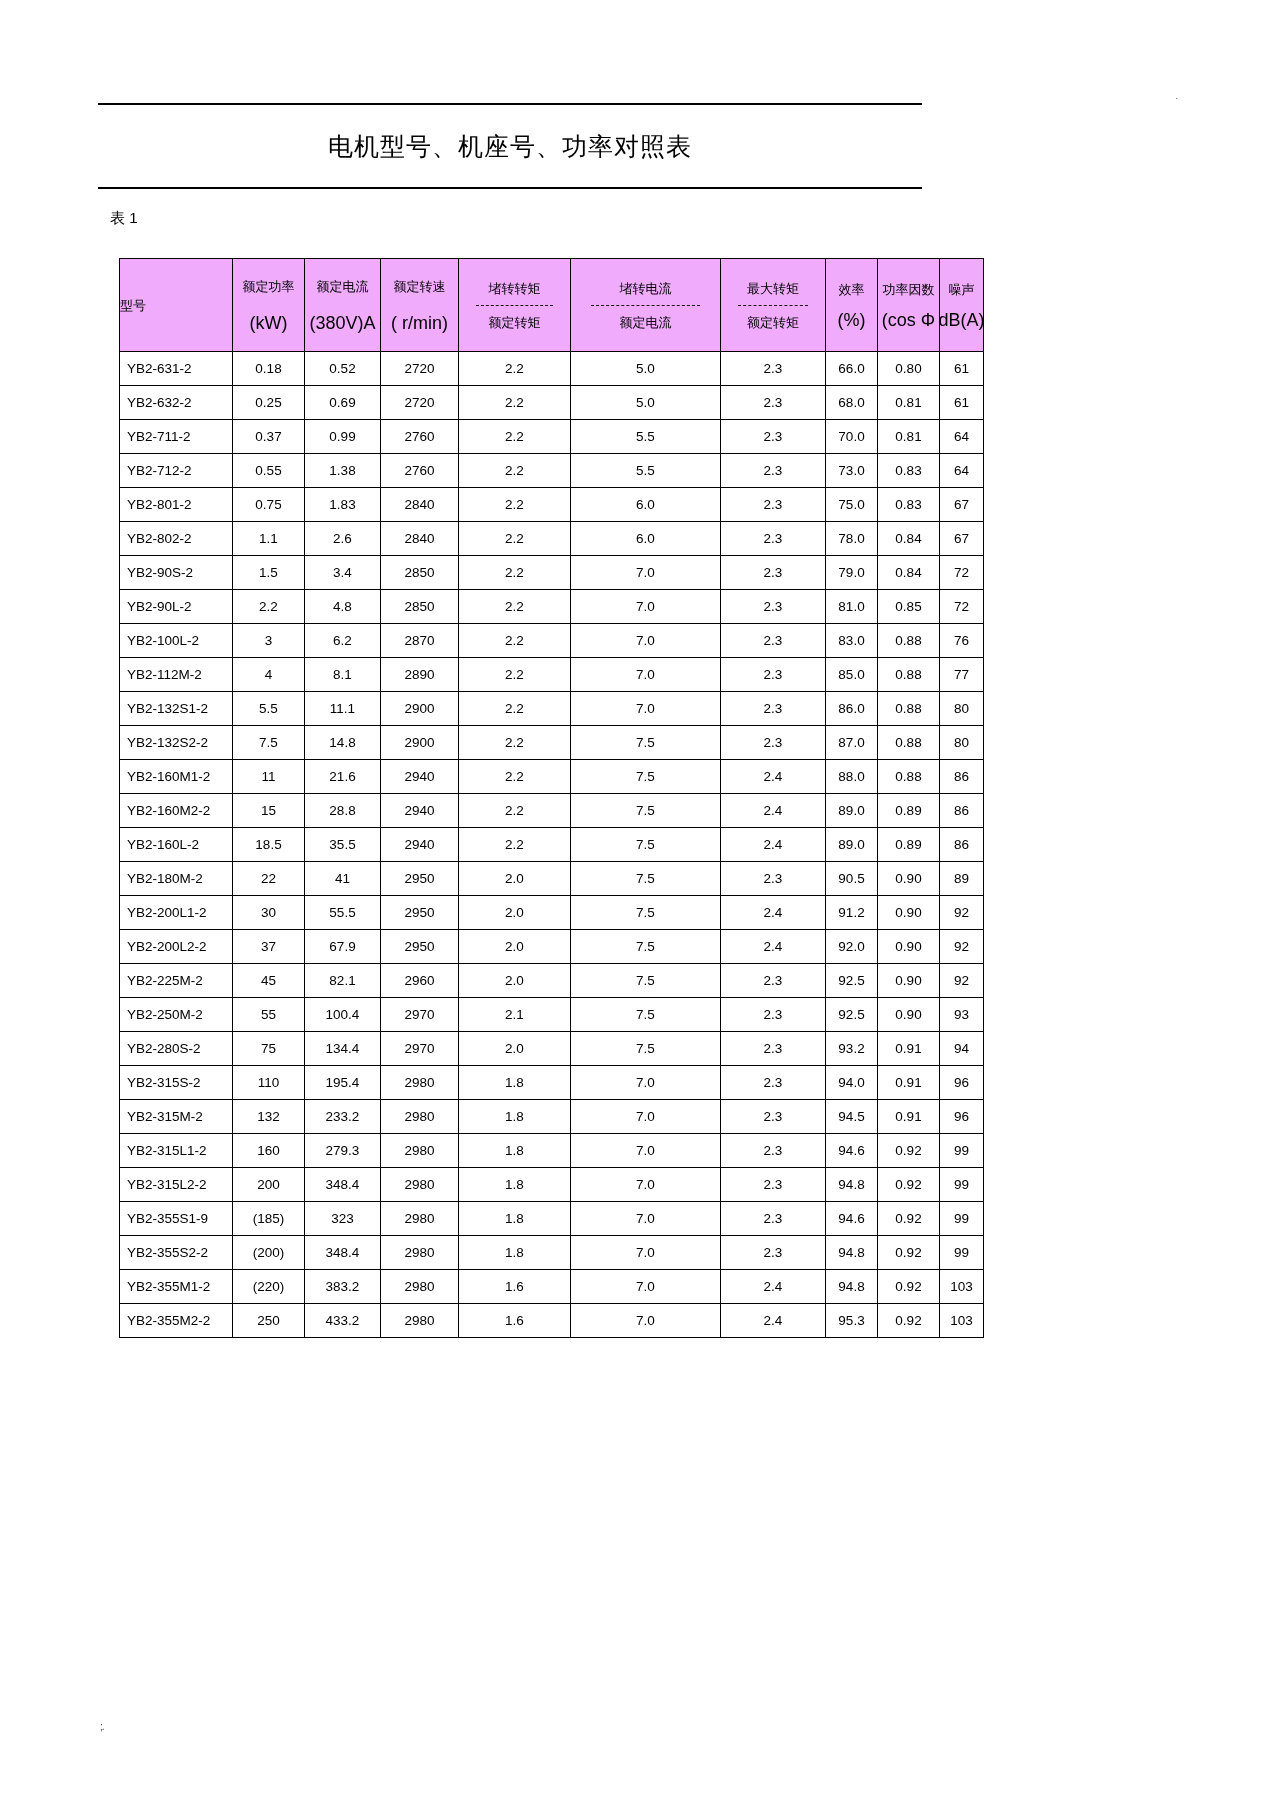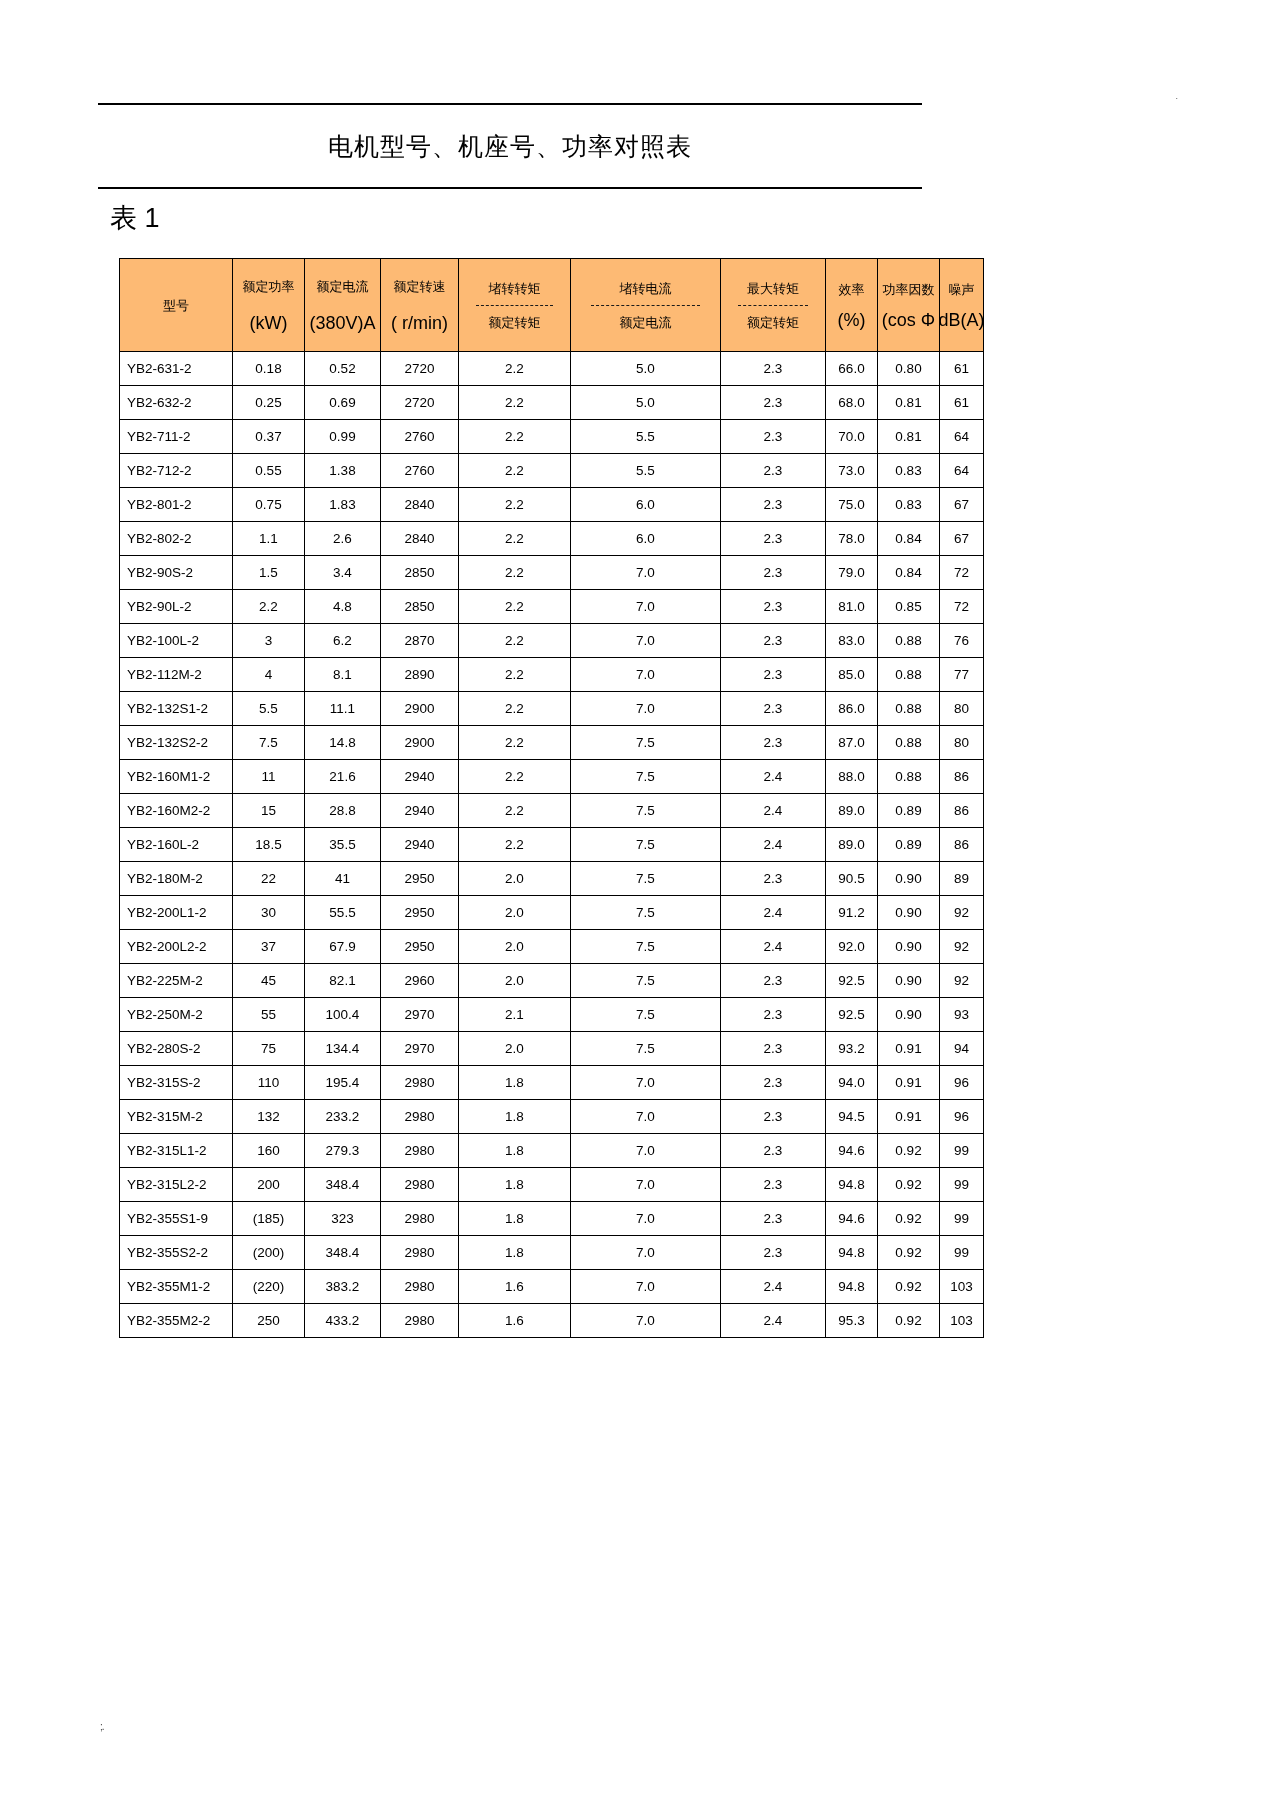--- a/index.html
+++ b/index.html
@@ -64,21 +64,21 @@
     letter-spacing: 1px;
     color: #000;
     margin-top: 8px;
   }
 
   .table-label {
     position: absolute;
     top: 204px;
     left: 110px;
     font-family: Liberation Sans, sans-serif;
-    font-size: 27px;
+    font-size: 15px;
     line-height: 28px;
   }
 
   
   table.spec {
     position: absolute;
     top: 258px;
     left: 119px;
     width: 864px;
     border-collapse: collapse;
@@ -86,21 +86,21 @@
     font-size: 13px;
   }
   table.spec td, table.spec th {
     border: 1.5px solid #000;
     padding: 0;
     text-align: center;
     vertical-align: middle;
     font-weight: normal;
   }
   thead th {
-    background: #fdba74;
+    background: #f0abfc;
     height: 92px;
   }
   tbody td {
     height: 33px;
     background: #ffffff;
     font-family: "Liberation Sans", sans-serif;
     font-size: 13.5px;
   }
   tbody td.model {
     text-align: left;
@@ -122,21 +122,20 @@
   }
   .h-simple .t1 { margin-bottom: 10px; }
   .h-simple .t2 { margin-top: 10px; }
 
   .h-mid {
     font-family: "DejaVu Sans", sans-serif;
     font-size: 13px;
     line-height: 17px;
     display: flex;
     align-items: center;
-    justify-content: center;
     height: 68px;
     box-sizing: border-box;
   }
 
   
   .h-frac {
     height: 92px;
     box-sizing: border-box;
     display: flex;
     flex-direction: column;

